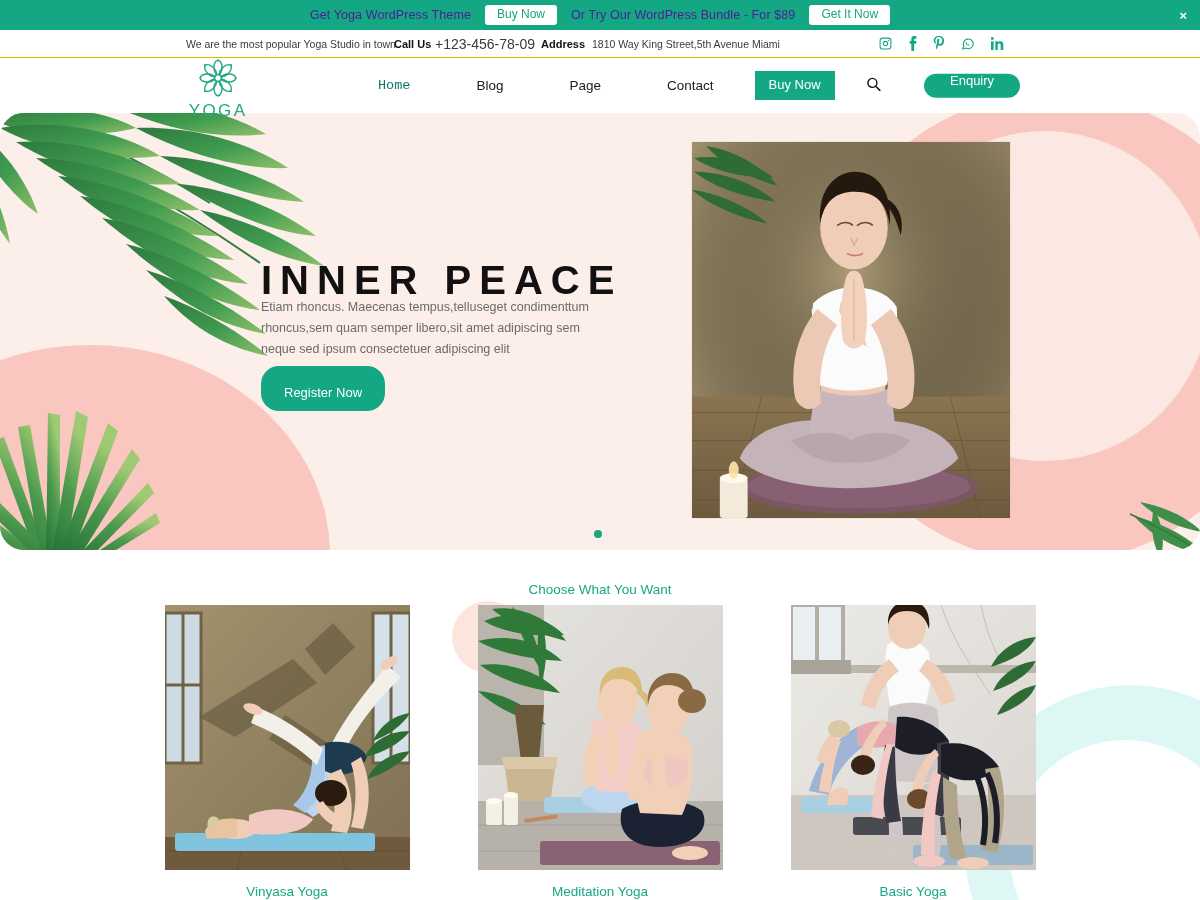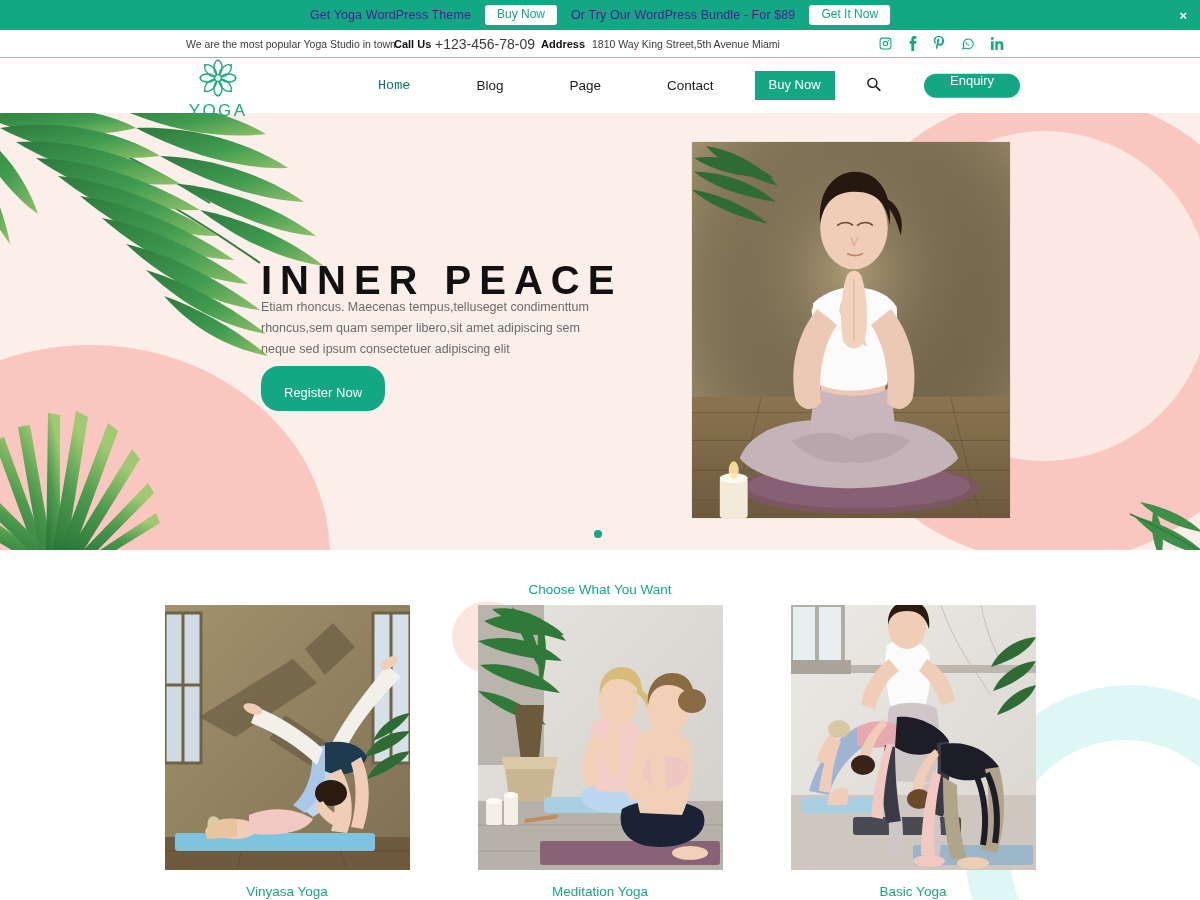--- a/index.html
+++ b/index.html
@@ -72,21 +72,21 @@
   }
   .nav-enquiry{
     position:absolute; left:924px; top:50%; transform:translateY(-50%);
     background:#14a784; color:#fff; font-size:13px; border:none;
     padding:0 26px 10px; border-radius:22px; cursor:pointer; line-height:1.1;
   }
 
   
   .hero{
     position:absolute; top:113px; left:0; width:1200px; height:437px;
-    background:#fceee9; overflow:hidden; z-index:20;
+    background:#fceee9; overflow:hidden; z-index:20;border-radius:24px;
   }
   .hero-circle-outer{
     position:absolute; right:-88px; top:-20px; width:470px; height:470px;
     border-radius:50%; background:#fac7c0;
   }
   .hero-circle-inner{
     position:absolute; right:-10px; top:18px; width:330px; height:330px;
     border-radius:50%; background:#fce8e2;
   }
   .hero-pinkblob{

